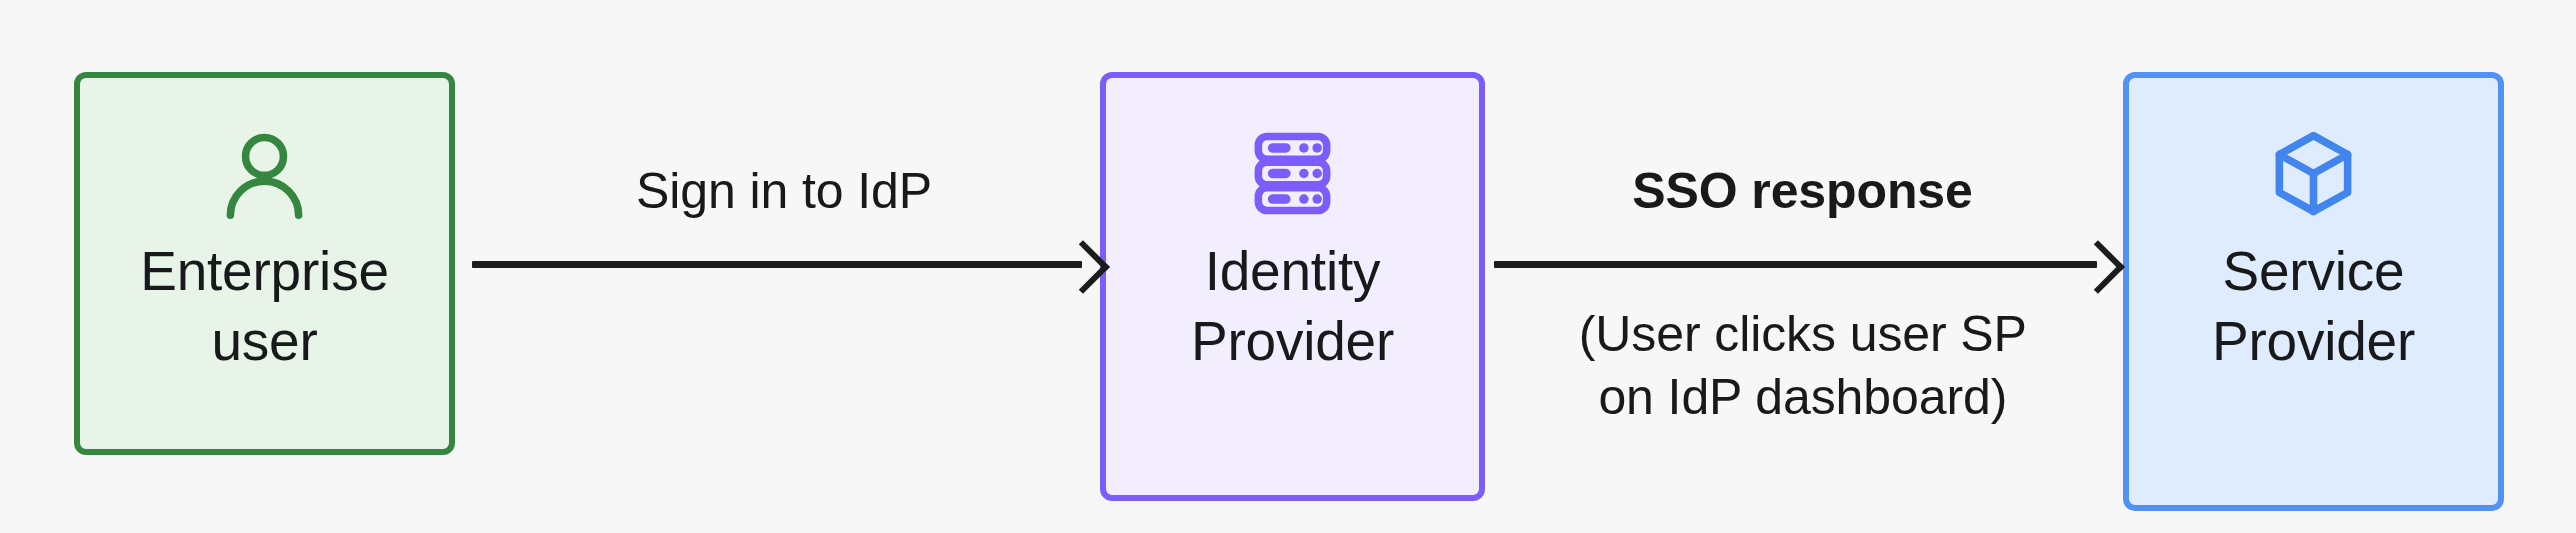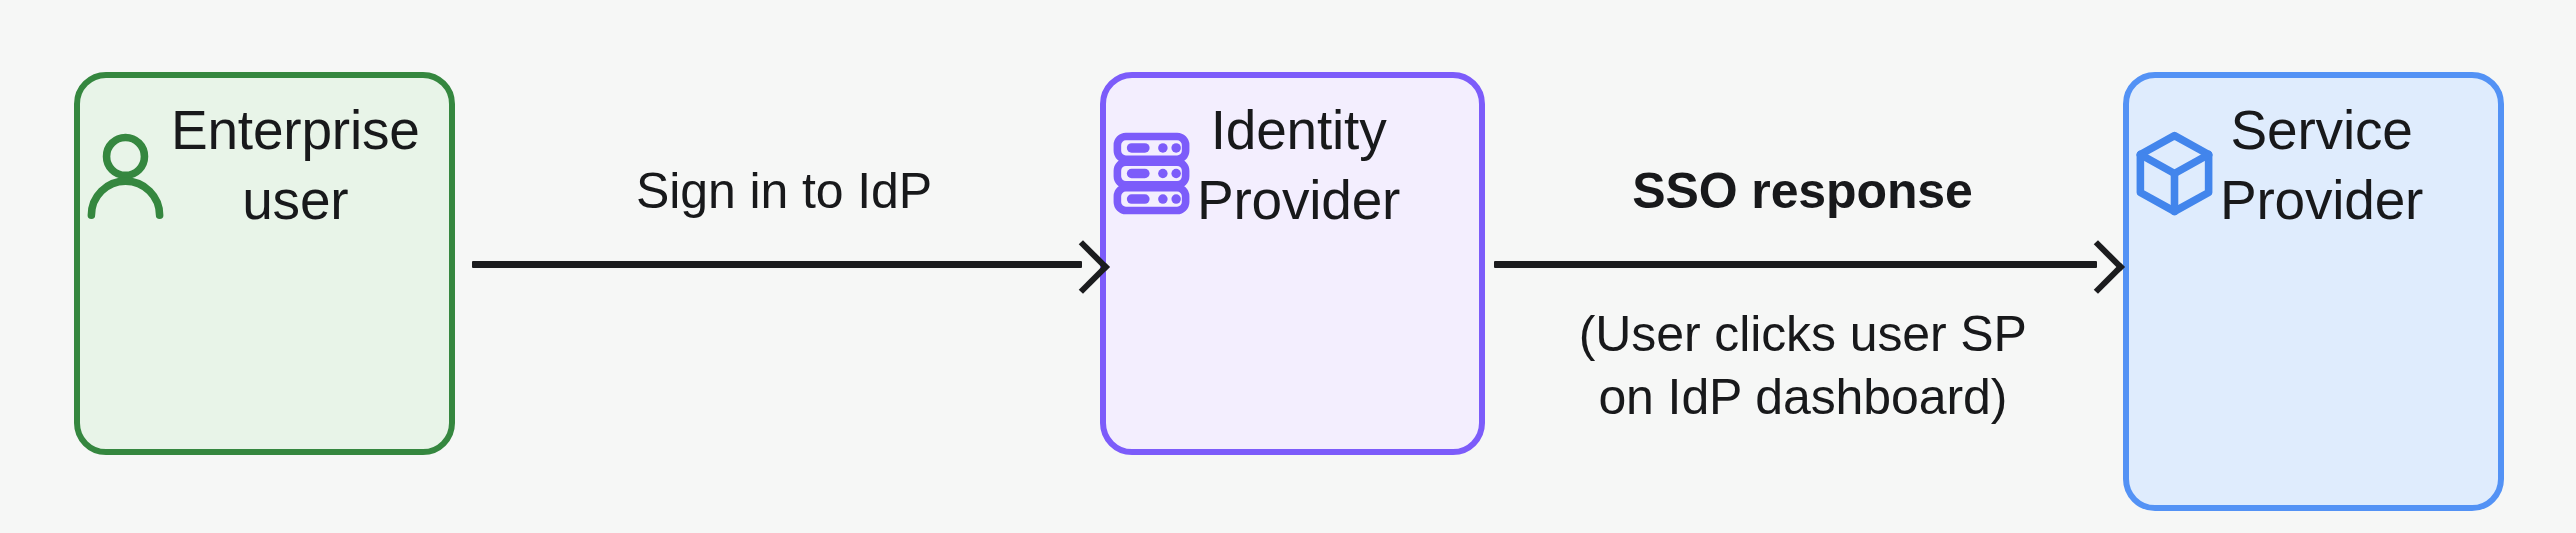--- a/index.html
+++ b/index.html
@@ -16,24 +16,26 @@
   #diagram {
     position: relative;
     width: 2576px;
     height: 533px;
   }
 
   
   .node {
     position: absolute;
     box-sizing: border-box;
-    border-radius: 32px;
+    border-radius: 12px;
     border-style: solid;
     border-width: 6.7px;
     display: flex;
+    flex-direction: column;
+    align-items: center;
     justify-content: flex-start;
   }
   .node .node-icon {
     margin-top: 50px;
     width: 91px;
     height: 91px;
     display: block;
   }
   .node .node-label {
     margin-top: 17px;
@@ -47,21 +49,21 @@
   }
 
   #node-enterprise-user {
     left: 74px;  top: 72px;
     width: 381px; height: 383px;
     border-color: #35873f;
     background: #e8f4e8;
   }
   #node-identity-provider {
     left: 1100px; top: 72px;
-    width: 385px; height: 383px;
+    width: 385px; height: 429px;
     border-color: #7c5cfa;
     background: #f3eefe;
   }
   #node-service-provider {
     left: 2123px; top: 72px;
     width: 381px; height: 439px;
     border-color: #5392f5;
     background: #dfecfd;
   }
 

